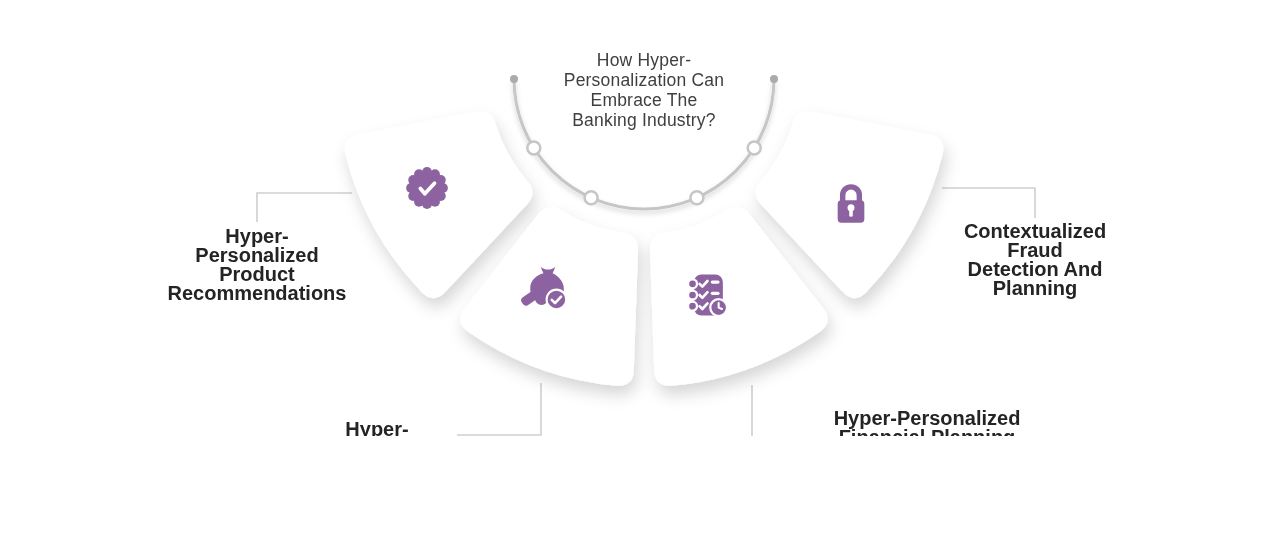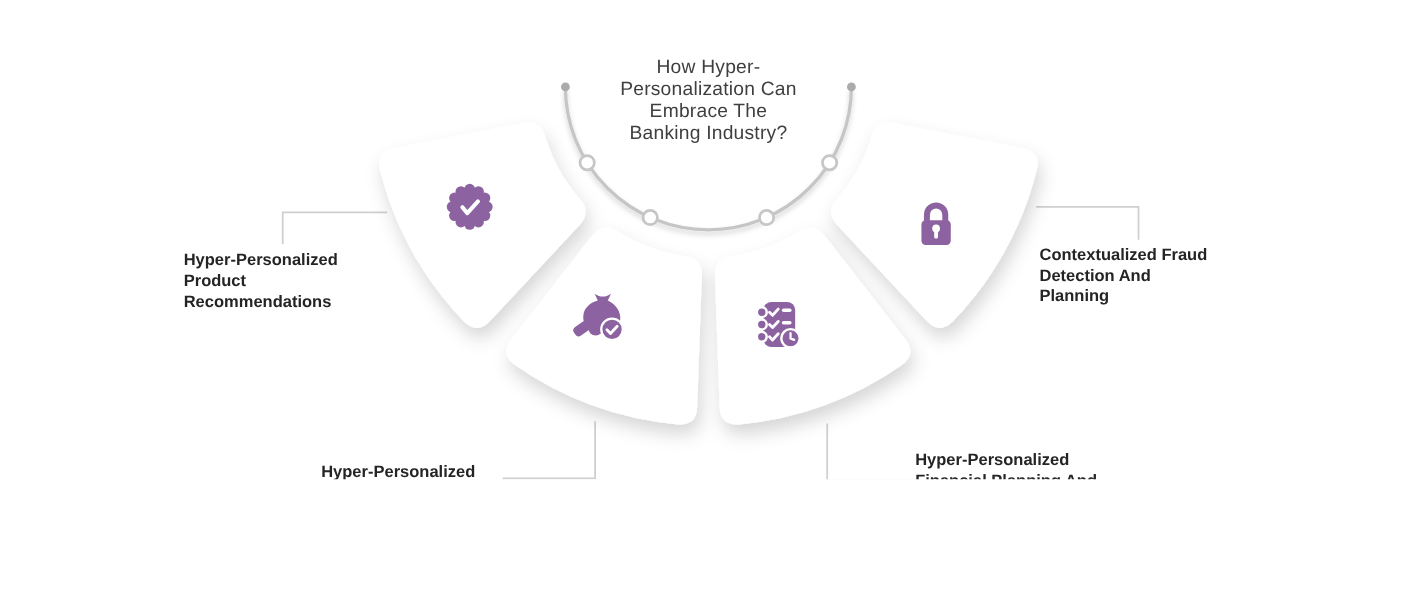--- a/index.html
+++ b/index.html
@@ -17,22 +17,22 @@
     overflow:hidden;font-family:"Liberation Sans",sans-serif;
   }
   .canvas svg.diagram{position:absolute;left:0;top:0;}
   .title{
     position:absolute;left:644px;top:50px;transform:translateX(-50%);
     width:240px;text-align:center;color:var(--title-color);
     font-size:17.5px;line-height:20px;letter-spacing:.2px;
     white-space:pre-line;font-weight:400;
   }
   .petal-label{
-    position:absolute;transform:translateX(-50%);text-align:left;
-    color:var(--label-color);font-weight:700;font-size:15px;line-height:19px;
+    position:absolute;transform:translateX(-50%);text-align:center;
+    color:var(--label-color);font-weight:700;font-size:20px;line-height:19px;
     white-space:pre-line;
   }
   .icon-wrap{position:absolute;transform:translate(-50%,-50%);line-height:0;}
   .icon-wrap svg{display:block;}
 </style>
 </head>
 <body>
 
 <div class="canvas">
 

